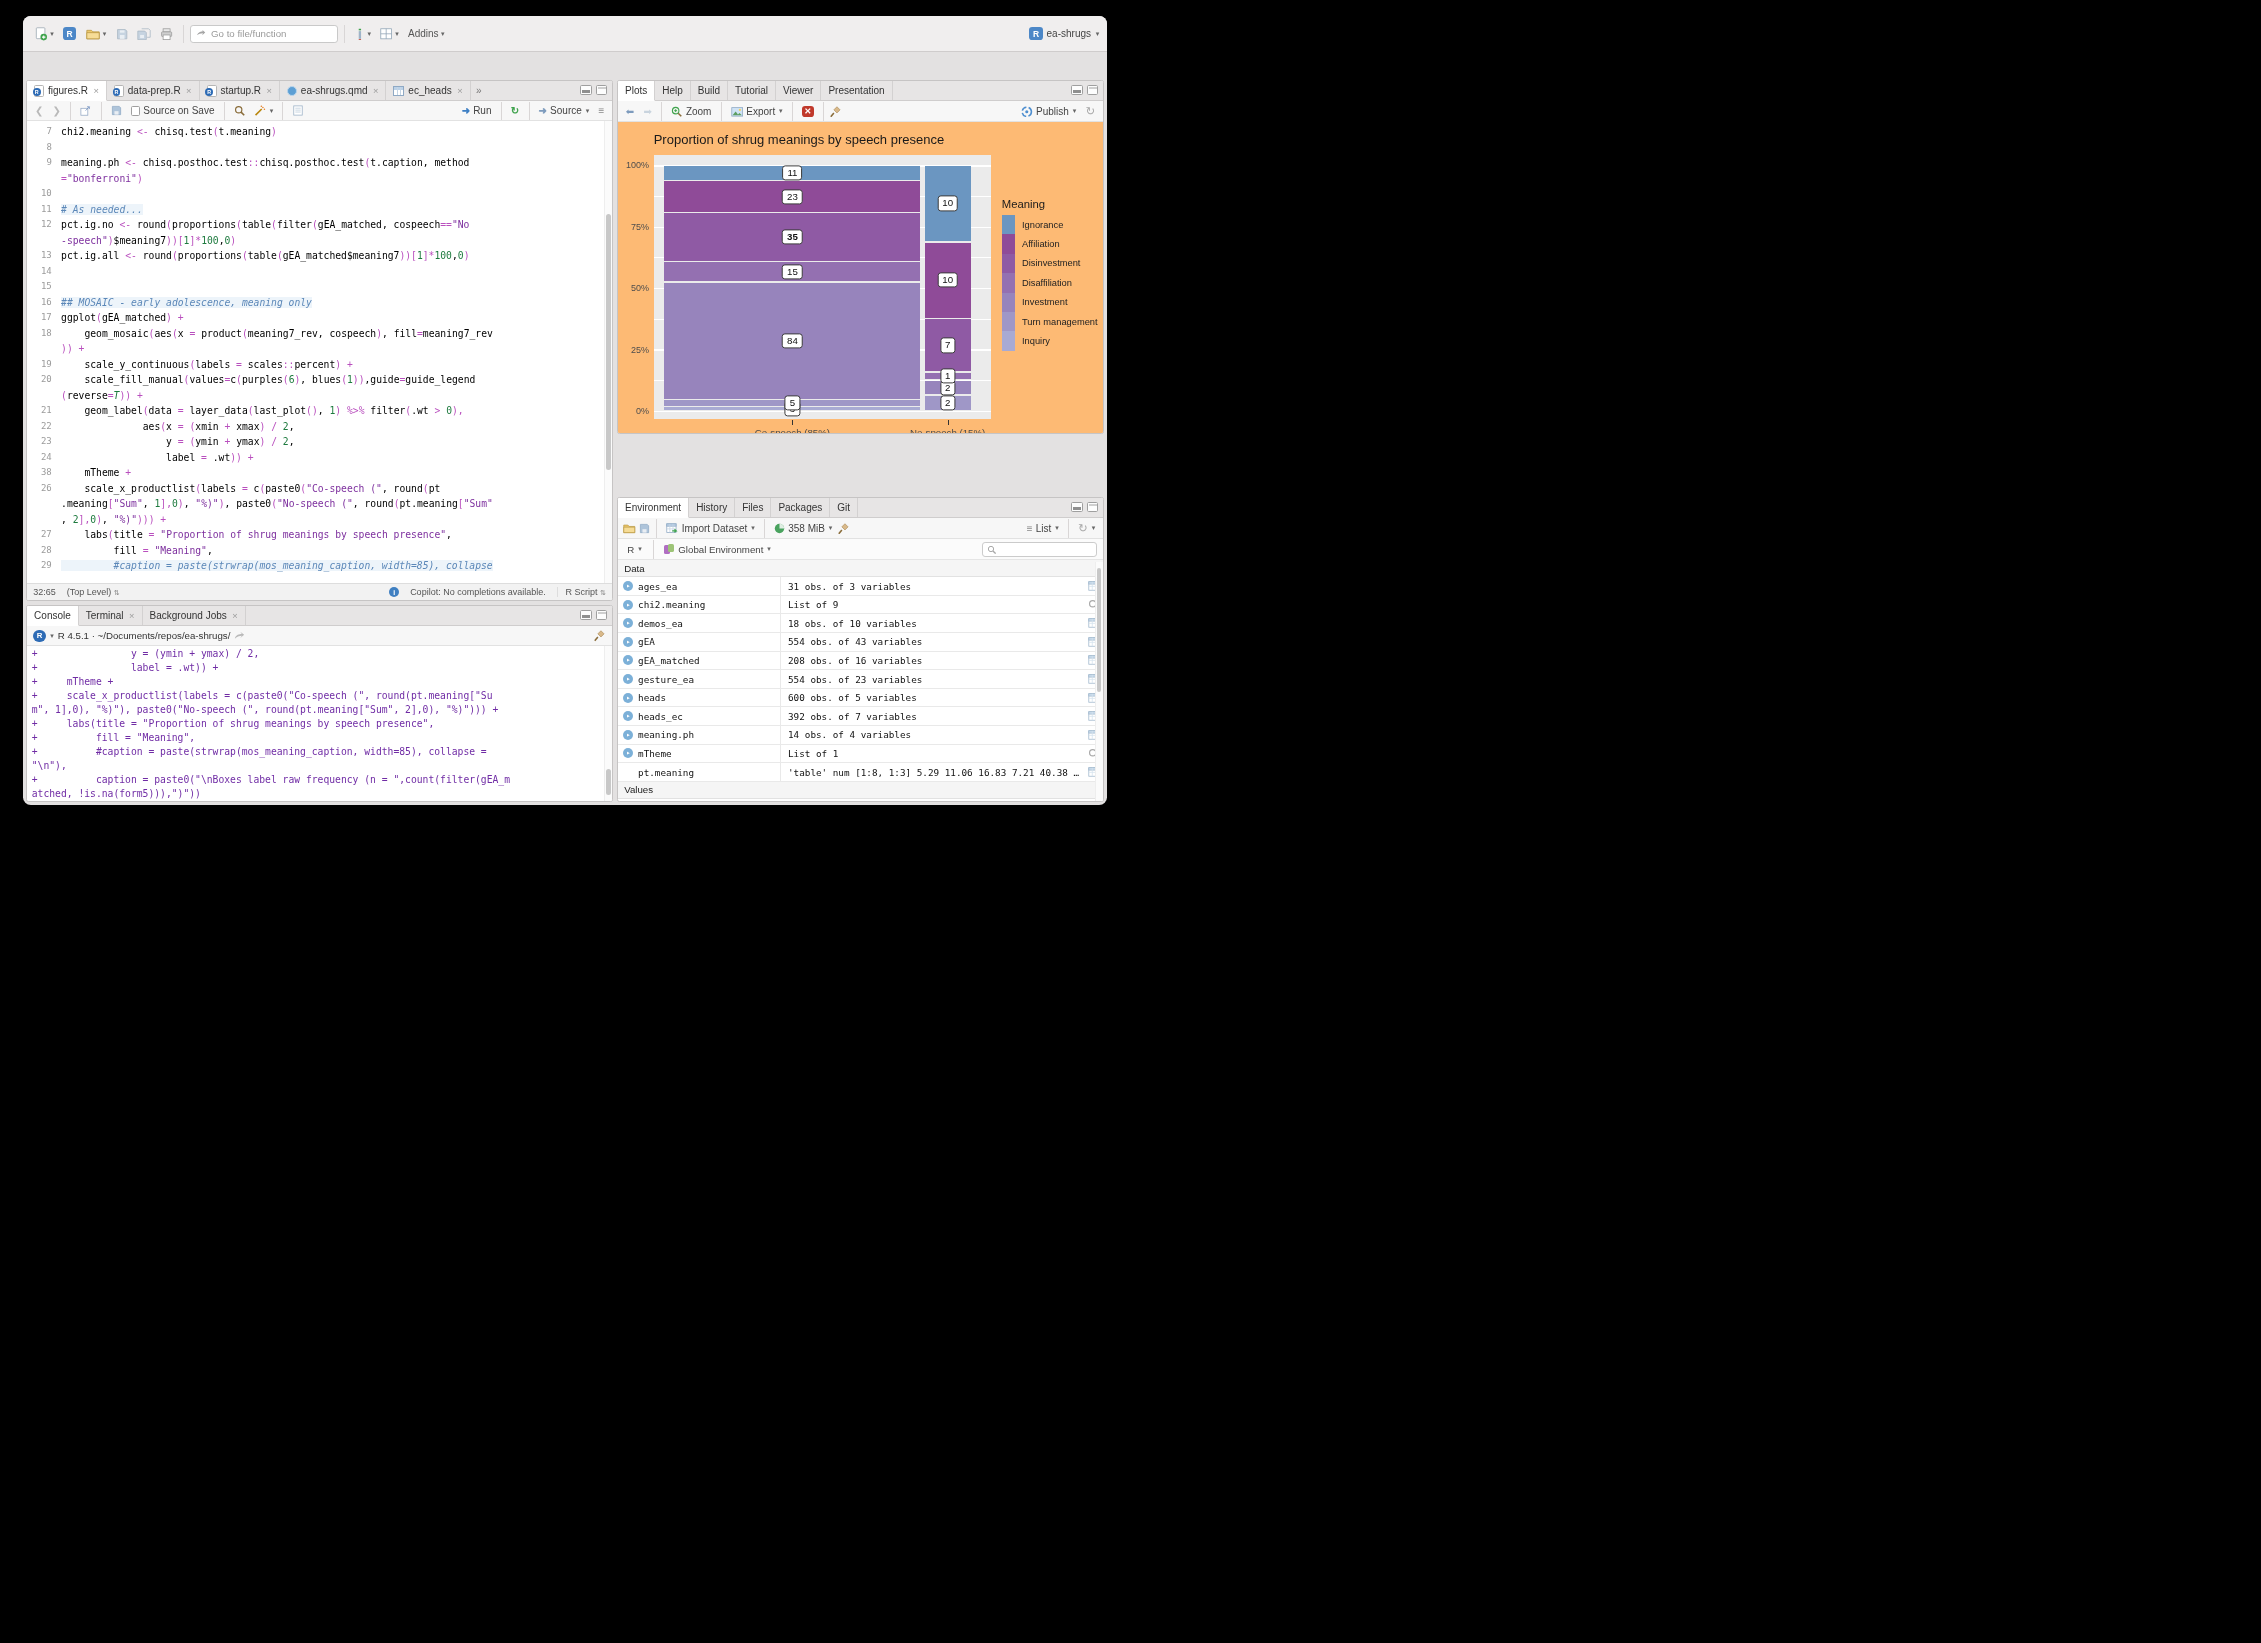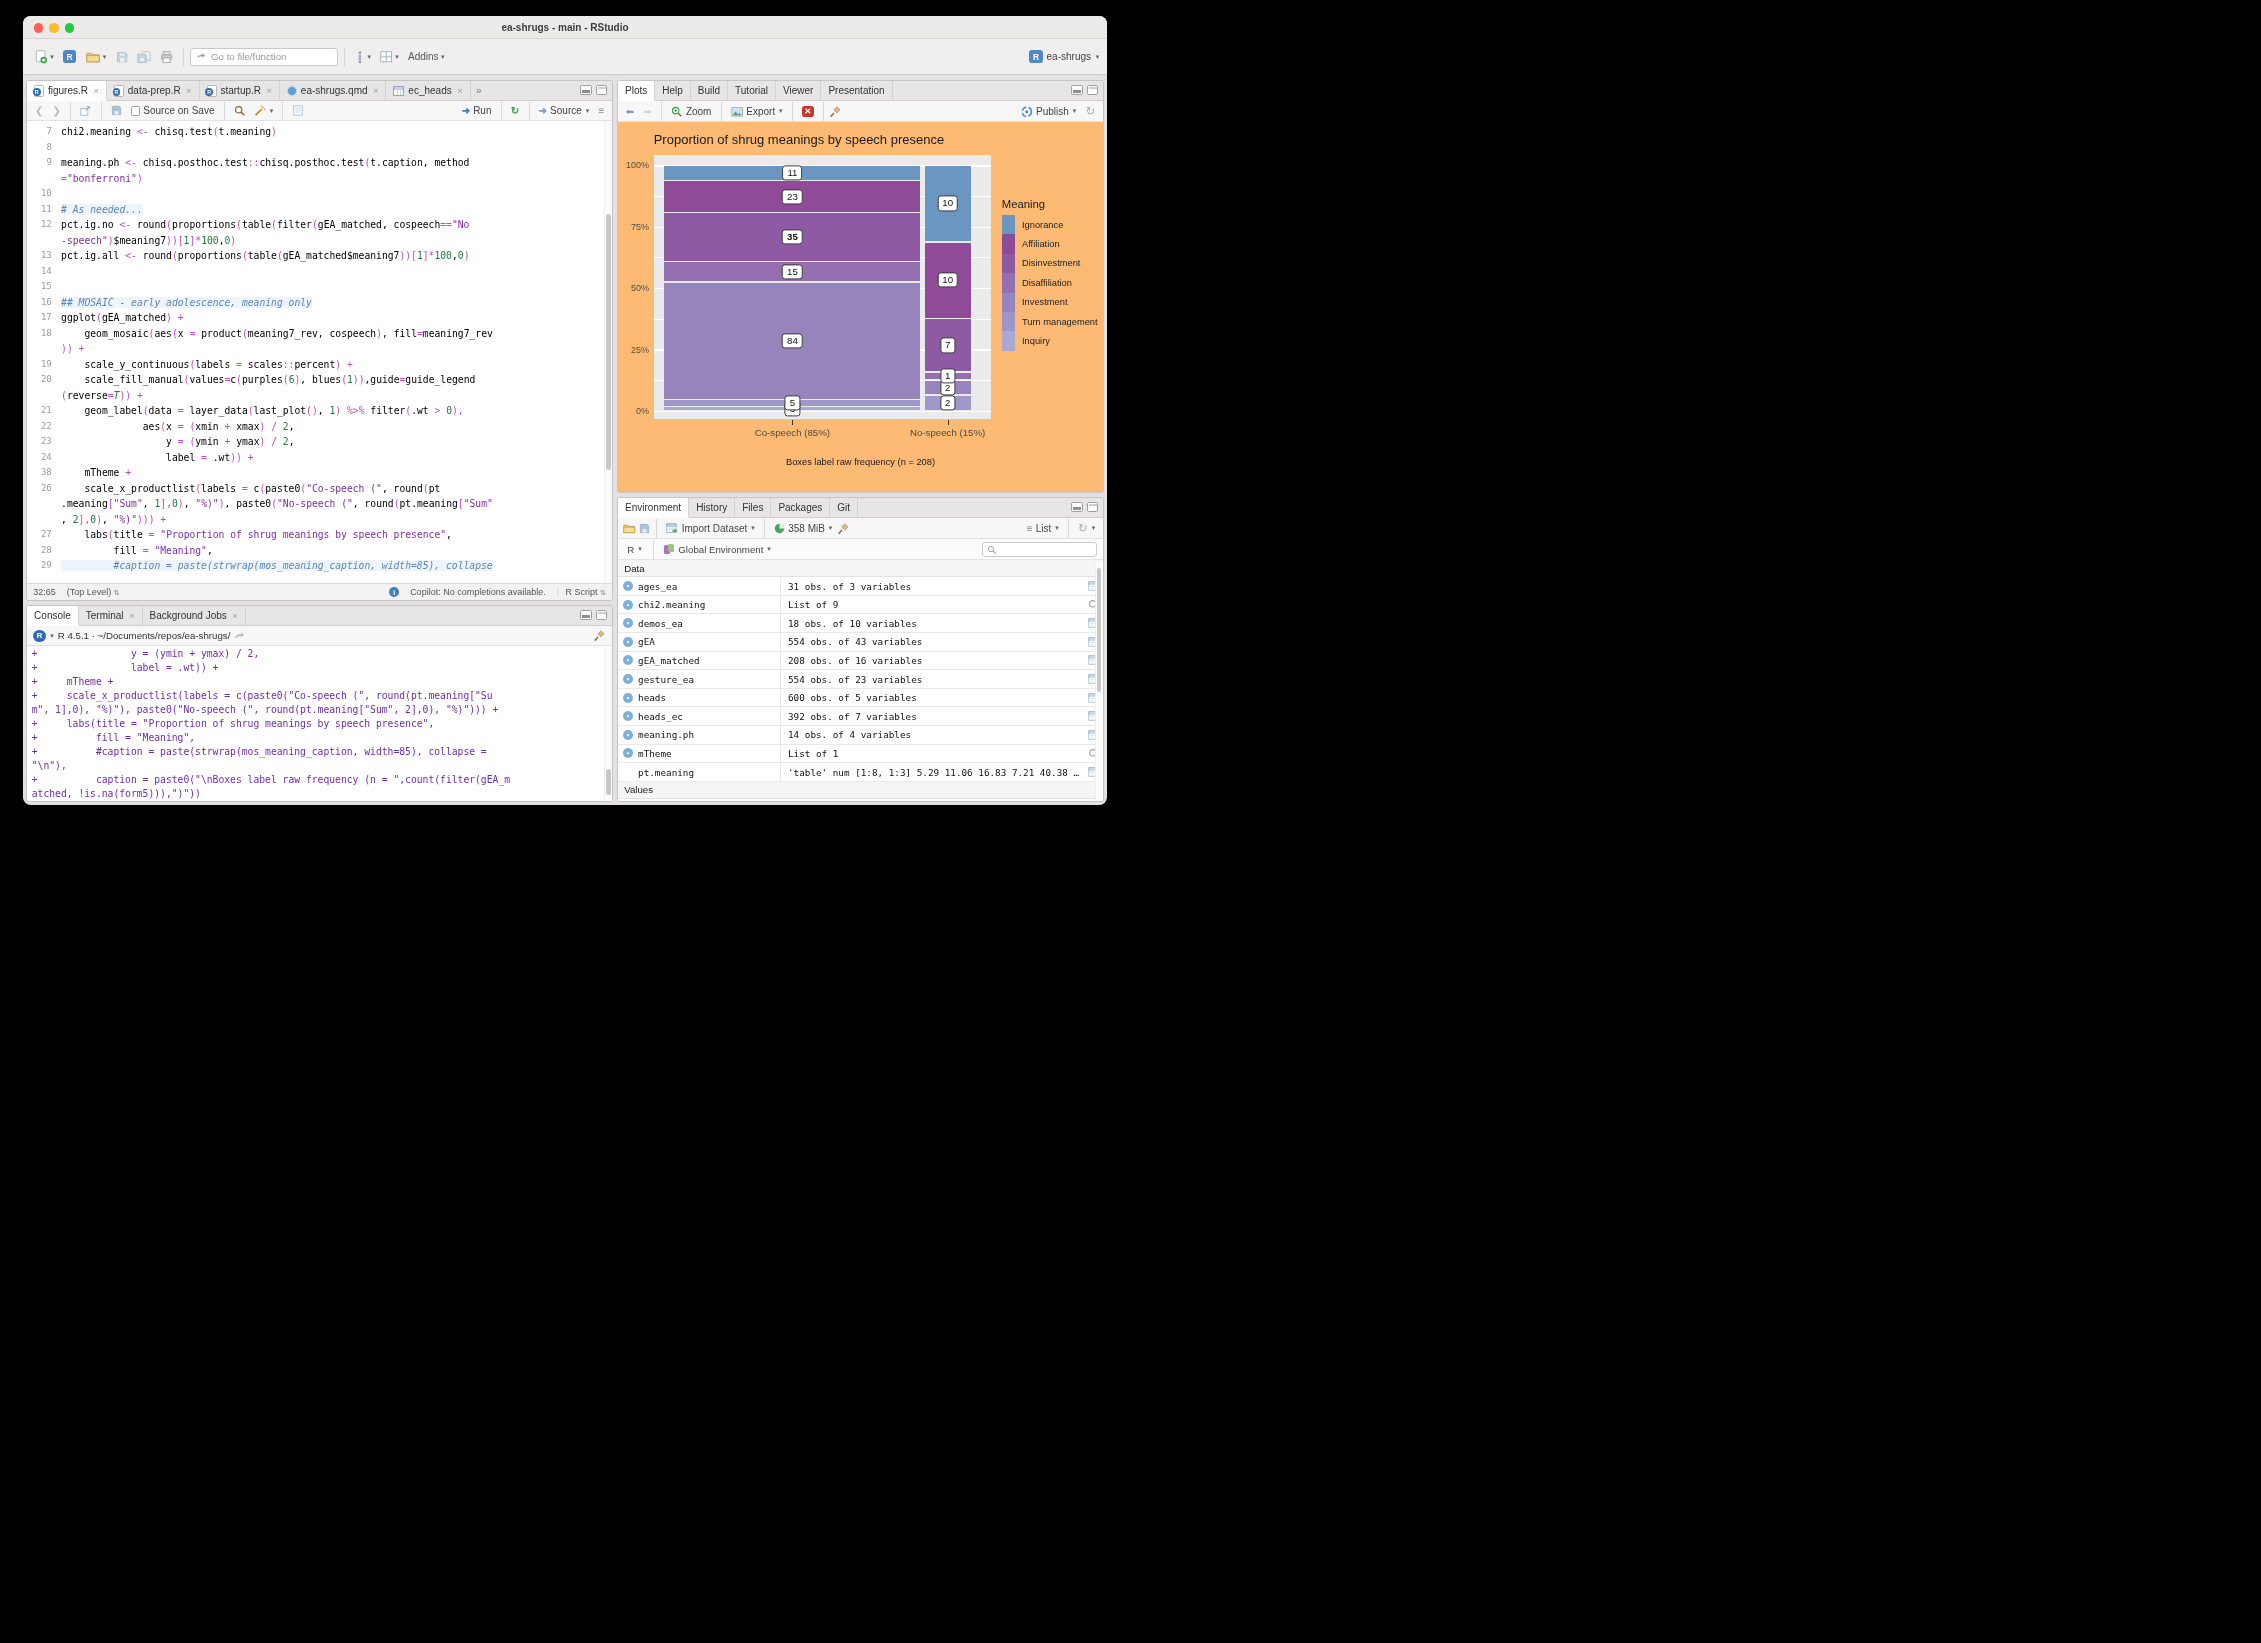--- a/index.html
+++ b/index.html
@@ -25,21 +25,21 @@
   .proj-btn { display:flex; align-items:center; gap:3.9px; font-size:10px; color:#444; }
   .rcube { width:13.2px; height:13.2px; background:#4c87c7; border-radius:3.1px; color:#fff; font-size:8.5px; font-weight:bold;
            display:flex; align-items:center; justify-content:center; }
   .rcircle { width:12.4px; height:12.4px; background:#2d6bb5; border-radius:50%; color:#fff; font-size:7.8px; font-weight:bold;
            display:flex; align-items:center; justify-content:center; }
   
   .workspace { position:absolute; top:61px; bottom:0; left:0; right:0; }
   .pane { position:absolute; background:#fff; border:0.8px solid #c6c4c4; border-radius:2.3px; overflow:hidden; }
   .pane-editor  { left:3.1px;  top:3.1px;   width:587px; height:521px; }
   .pane-console { left:3.1px;  top:528px; width:587px; height:197px; }
-  .pane-plots   { left:594px; top:3.1px;  width:487px; height:413px; }
+  .pane-plots   { left:594px; top:3.1px;  width:487px; height:354px; }
   .pane-env     { left:594px; top:420px; width:487px; height:305px; }
   .pane-tabs { height:20px; background:#e7e5e5; border-bottom:0.8px solid #cfcdcd; display:flex; align-items:stretch; position:relative; }
   .tab { display:flex; align-items:center; gap:3.9px; padding:8px 7px; font-size:10px; color:#333;
          border-right:0.8px solid #d3d1d1; background:transparent; }
   .tab.active { background:#fff; border-bottom:0.8px solid #fff; margin-bottom:-0.8px; }
   .tab .x { color:#9c9c9c; font-size:9.3px; margin-left:1.6px; }
   .tab-more { display:flex; align-items:center; padding:0 5.4px; color:#777; font-size:10px; }
   .pane-btns { position:absolute; right:4.7px; top:3.9px; display:flex; gap:3.9px; }
   .pb { width:11.6px; height:10px; border:0.8px solid #9f9f9f; border-radius:1.6px; background:#fdfdfd; position:relative; }
   .pb.min::after { content:""; position:absolute; left:0.8px; right:0.8px; bottom:0.8px; height:3.9px; background:#8f8f8f; }
@@ -102,28 +102,20 @@
          display:inline-flex; align-items:center; justify-content:center; flex:none; }
   .boxes-ic { width:11px; height:11px; position:relative; }
   .boxes-ic i { position:absolute; border-radius:1.6px; }
 </style>
 </head>
 <body>
 
 <div class="screen">
 <div class="window">
 
-  <div class="titlebar">
-    <div class="tl">
-      <span class="tl-red"></span>
-      <span class="tl-yel"></span>
-      <span class="tl-grn"></span>
-    </div>
-    <div class="win-title">ea-shrugs - main - RStudio</div>
-  </div>
 
   <div class="main-toolbar">
     <span class="tbtn">
       <svg class="ic" width="14" height="14" viewBox="0 0 18 18">
             <rect x="3" y="1" width="11" height="14" rx="1" fill="#fff" stroke="#9aa7b2"></rect>
             <circle cx="12.5" cy="13" r="4.2" fill="#3fa34d"></circle>
             <path d="M12.5 10.8v4.4M10.3 13h4.4" stroke="#fff" stroke-width="1.4"></path>
           </svg>
       <span class="caret">▾</span>
         </span>

